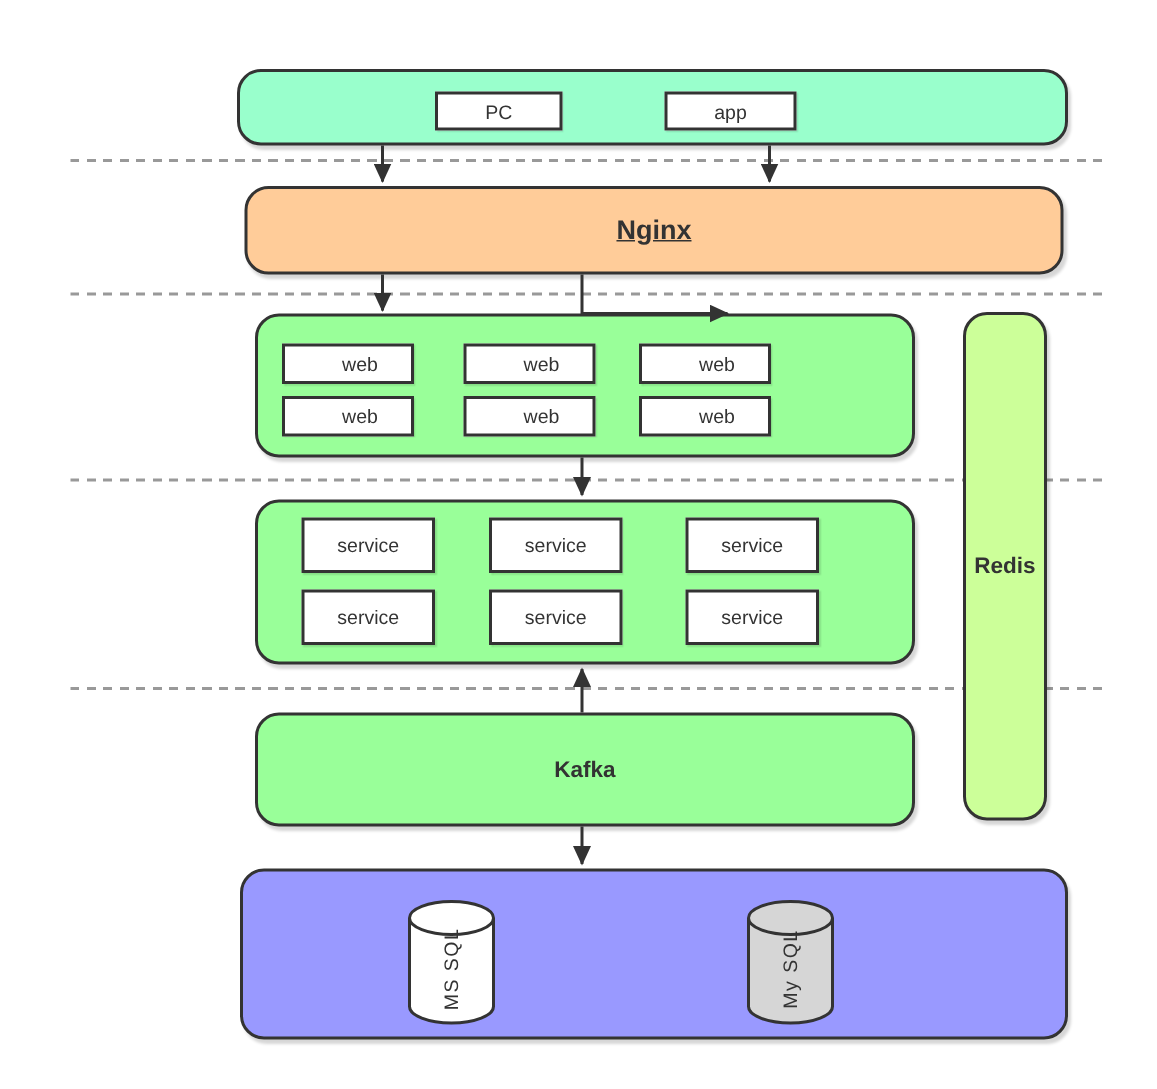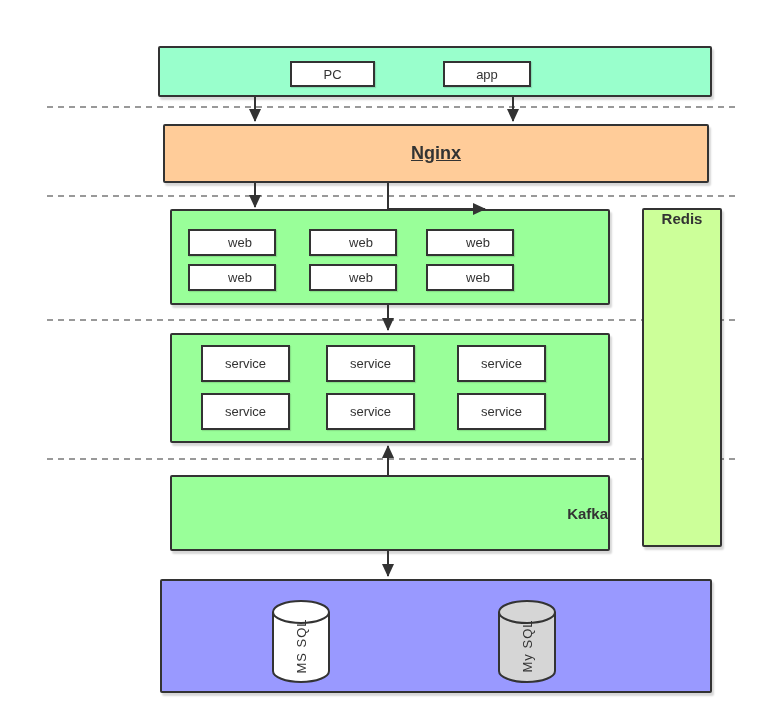--- a/index.html
+++ b/index.html
@@ -24,31 +24,31 @@
   }
   .d1 { top: 106px; }
   .d2 { top: 195px; }
   .d3 { top: 319px; }
   .d4 { top: 458px; }
 
   
   .box {
     position: absolute;
     border: 2px solid #333333;
-    border-radius: 2px;
+    border-radius: 16px;
     box-sizing: border-box;
     box-shadow: 2px 3px 2px rgba(0,0,0,0.16);
     z-index: 2;
   }
   .clients  { left: 158px; top:  46px; width: 554px; height: 51px; }
   .nginx    { left: 163px; top: 124px; width: 546px; height: 59px; display:flex; align-items:center; justify-content:center; }
   .weblayer { left: 170px; top: 209px; width: 440px; height: 96px; }
   .svclayer { left: 170px; top: 333px; width: 440px; height: 110px; }
-  .kafka    { left: 170px; top: 475px; width: 440px; height: 76px; display:flex; align-items:center; justify-content:flex-end; }
-  .redis    { left: 642px; top: 208px; width: 80px;  height: 339px; display:flex; align-items:flex-start; justify-content:center; }
+  .kafka    { left: 170px; top: 475px; width: 440px; height: 76px; display:flex; align-items:center; justify-content:center; }
+  .redis    { left: 642px; top: 208px; width: 56px;  height: 339px; display:flex; align-items:center; justify-content:center; }
   .dblayer  { left: 160px; top: 579px; width: 552px; height: 114px; }
 
   .big-label  { font-weight: bold; font-size: 18px; color: #333333; text-decoration: underline; }
   .mid-label  { font-weight: bold; font-size: 15px; color: #333333; }
 
   
   .node {
     position: absolute;
     border: 2px solid #333333;
     background: #ffffff;

